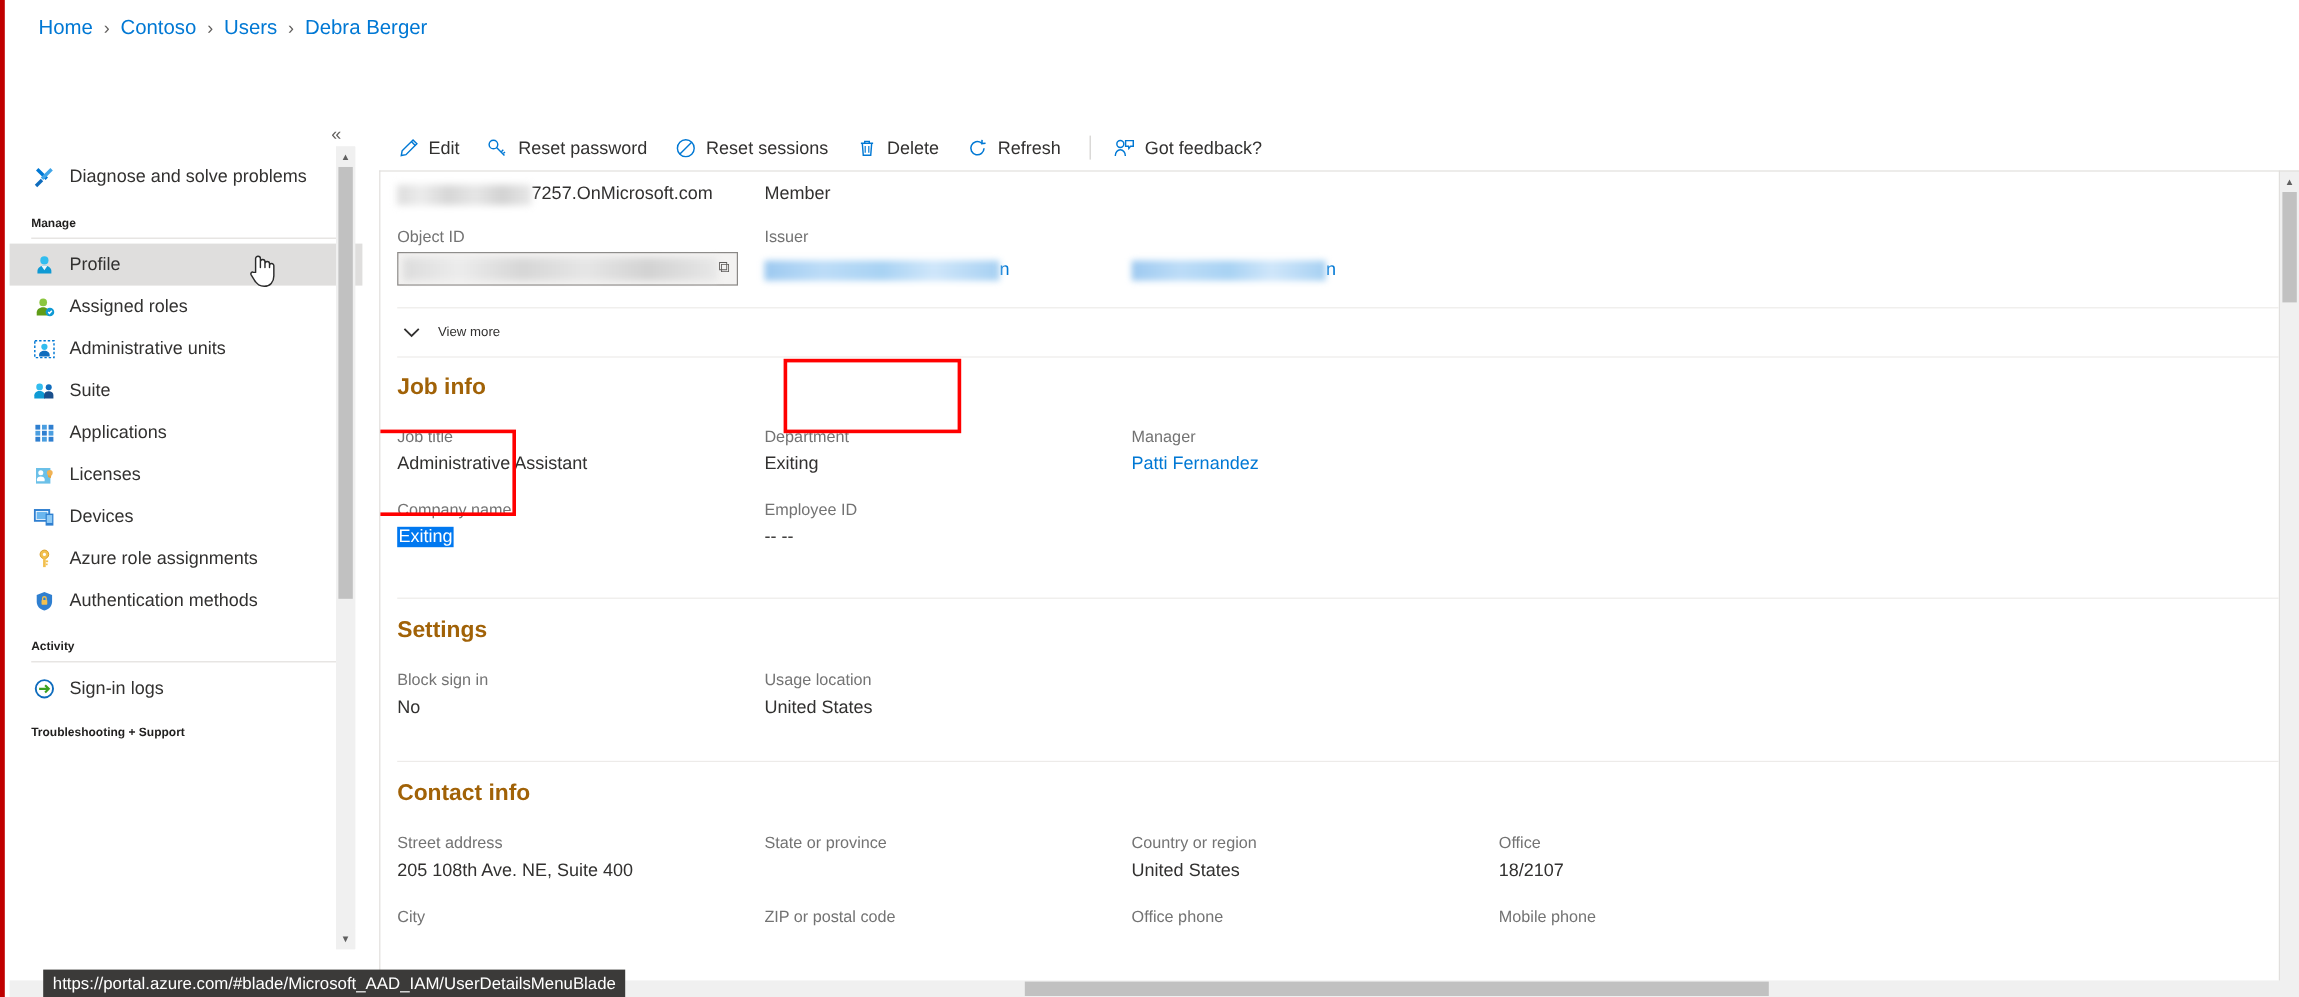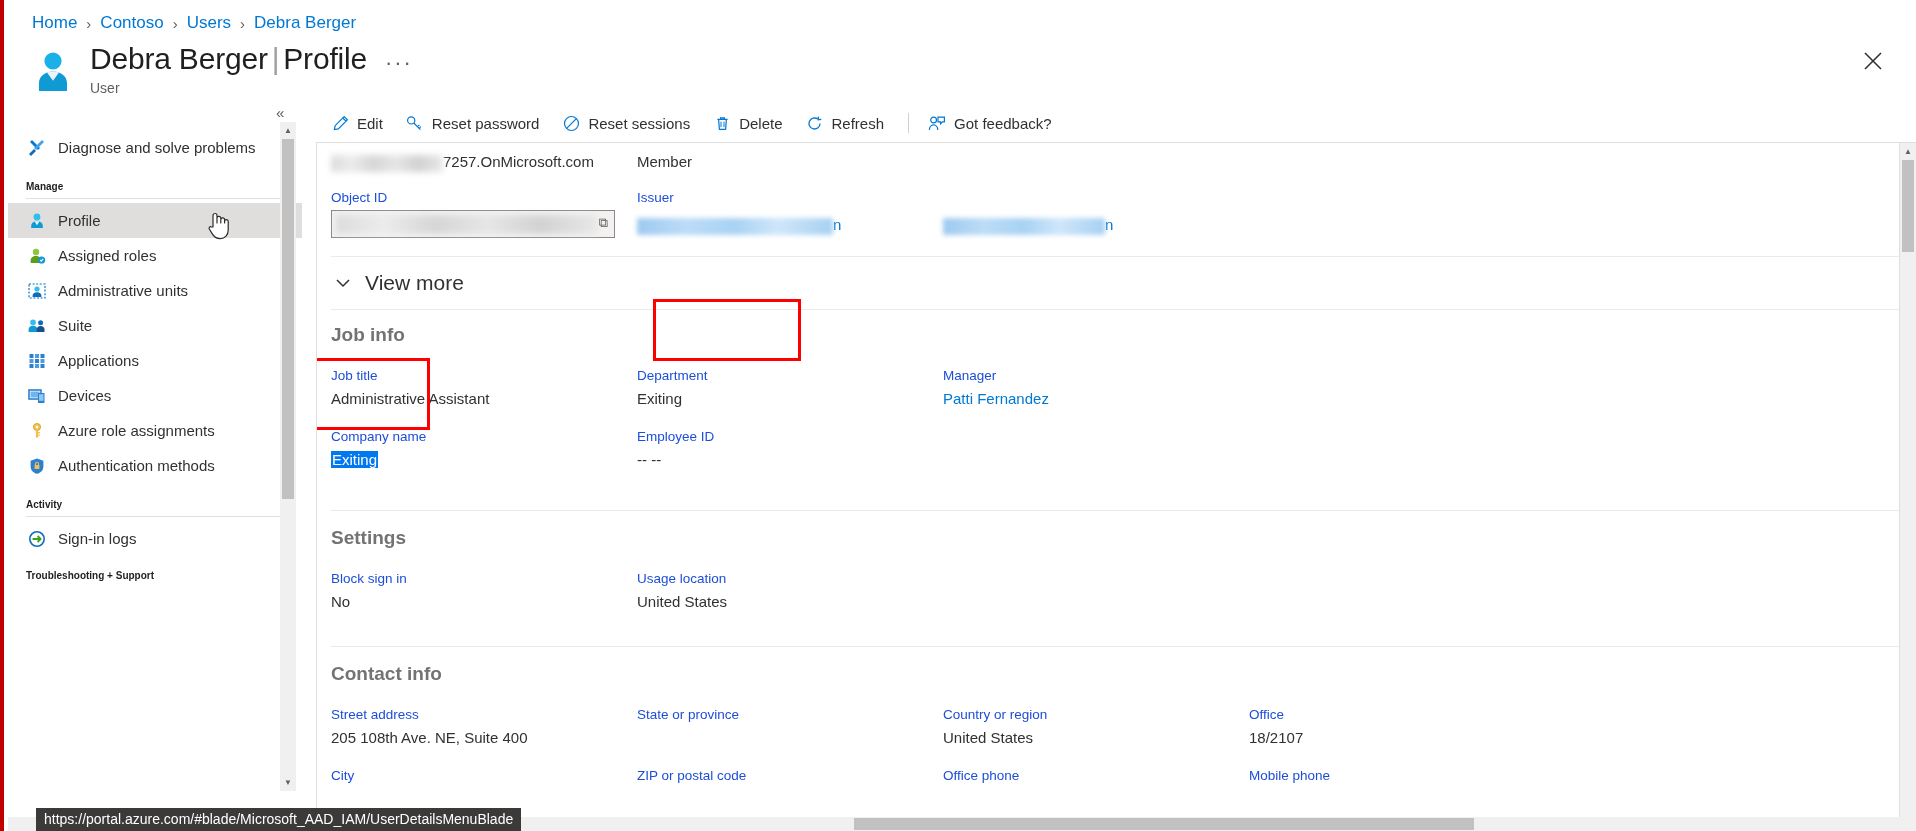--- a/index.html
+++ b/index.html
@@ -149,21 +149,21 @@
     min-width: 0;
   }
   .panel-inner { padding: 0 0 0 0; position: relative; }
 
   .field-grid {
     display: grid;
     grid-template-columns: 306px 306px 306px 306px;
     padding: 0 0 0 14px;
   }
   .field { padding-right: 16px; padding-bottom: 4px; }
-  .f-label { font-size: 13.5px; color: #1d4ed8; line-height: 20px; }
+  .f-label { font-size: 13.5px; color: #737373; line-height: 20px; }
   .f-value { font-size: 15px; color: #323130; line-height: 25px; }
   .f-value.link { color: #0078d4; cursor: pointer; }
 
   .blur-box {
     display: inline-block;
     background: linear-gradient(90deg,#dcdcdc,#ececec 18%,#d6d6d6 38%,#e6e6e6 58%,#d2d2d2 78%,#e8e8e8);
     filter: blur(3px);
     border-radius: 1px;
     vertical-align: middle;
   }
@@ -183,27 +183,27 @@
   }
   .objid-input .copy {
     position: absolute; right: 6px; top: 4px;
     color: #605e5c; font-size: 13px;
   }
 
   .divider { height: 1px; background: #edebe9; margin: 0 0 0 14px; }
 
   .viewmore {
     display: flex; align-items: center;
-    padding: 14px 0 14px 18px; font-size: 21px; color: #323130;
+    padding: 14px 0 14px 18px; font-size: 11px; color: #323130;
     cursor: pointer; width: max-content;
   }
   .viewmore .chev { margin-right: 14px; color: #323130; display:flex; }
 
   .section-title {
-    font-size: 19px; font-weight: 700; color: #737373;
+    font-size: 19px; font-weight: 700; color: #a16207;
     padding: 10px 0 0 14px;
   }
 
   
   .redbox {
     position: absolute;
     border: 3px solid #ff0000;
     pointer-events: none;
     z-index: 5;
   }
@@ -251,42 +251,20 @@
   <div class="breadcrumb">
     <span class="bc-link">Home</span>
     <span class="bc-sep">›</span>
     <span class="bc-link">Contoso</span>
     <span class="bc-sep">›</span>
     <span class="bc-link">Users</span>
     <span class="bc-sep">›</span>
     <span class="bc-link">Debra Berger</span>
   </div>
 
-  <div class="title-row">
-    <span class="user-avatar">
-      <svg width="46" height="46" viewBox="0 0 46 46">
-        <circle cx="23" cy="13" r="8.6" fill="#1cb0e8"></circle>
-        <path d="M23 23.5c-8.2 0-14 5.2-14 11.6V43h28v-7.9c0-6.4-5.8-11.6-14-11.6z" fill="#0f9ad4"></path>
-        <path d="M23 23.5c-2.2 0-4.2.4-6 1.1l6 8.2 6-8.2c-1.8-.7-3.8-1.1-6-1.1z" fill="#e9f4fb"></path>
-      </svg>
-    </span>
-    <div class="title-block">
-      <div class="page-title">
-        <span>Debra Berger</span><span class="bar">|</span><span>Profile</span>
-      </div>
-      <div class="page-subtitle">User</div>
-    </div>
-    <div class="ellipsis-btn">···</div>
-    <div class="close-btn">
-      <svg width="20" height="20" viewBox="0 0 20 20">
-        <line x1="2" y1="2" x2="18" y2="18" stroke="#323130" stroke-width="1.6"></line>
-        <line x1="18" y1="2" x2="2" y2="18" stroke="#323130" stroke-width="1.6"></line>
-      </svg>
-    </div>
-  </div>
 
   <div class="body">
 
     <div class="leftnav">
       <div class="collapse-chevrons">«</div>
 
       <div class="nav-scroll">
 
         <div class="nav-item">
           <span class="nav-icon">
@@ -363,20 +341,32 @@
               <rect x="7" y="7" width="4" height="4" fill="#2f7fd0"></rect>
               <rect x="12.5" y="7" width="4" height="4" fill="#4a9ee0"></rect>
               <rect x="1.5" y="12" width="4" height="4" fill="#2f7fd0"></rect>
               <rect x="7" y="12" width="4" height="4" fill="#4a9ee0"></rect>
               <rect x="12.5" y="12" width="4" height="4" fill="#2f7fd0"></rect>
             </svg>
           </span>
           <span class="nav-label">Applications</span>
         </div>
 
+        <div class="nav-item">
+          <span class="nav-icon">
+            <svg width="18" height="18" viewBox="0 0 18 18">
+              <rect x="2" y="3" width="12" height="13" fill="#6bc0e8"></rect>
+              <circle cx="6" cy="7" r="2.1" fill="#ffffff"></circle>
+              <path d="M6 10c-2 0-3.2 1.1-3.2 2.4V14h6.4v-1.6C9.2 11.1 8 10 6 10z" fill="#ffffff"></path>
+              <path d="M12 8h3l-.7 3.6L12 10.4z" fill="#e8a33d"></path>
+              <circle cx="13.5" cy="7" r="2.4" fill="#f0b254"></circle>
+            </svg>
+          </span>
+          <span class="nav-label">Licenses</span>
+        </div>
 
         <div class="nav-item">
           <span class="nav-icon">
             <svg width="18" height="18" viewBox="0 0 18 18">
               <rect x="1" y="3" width="12" height="9" fill="none" stroke="#2f7fd0" stroke-width="1.6"></rect>
               <rect x="2.5" y="4.5" width="9" height="6" fill="#6bb6ee"></rect>
               <rect x="10" y="6" width="6.5" height="10" fill="#2f7fd0"></rect>
               <rect x="11" y="7.2" width="4.5" height="6.6" fill="#8ecaf5"></rect>
             </svg>
           </span>

